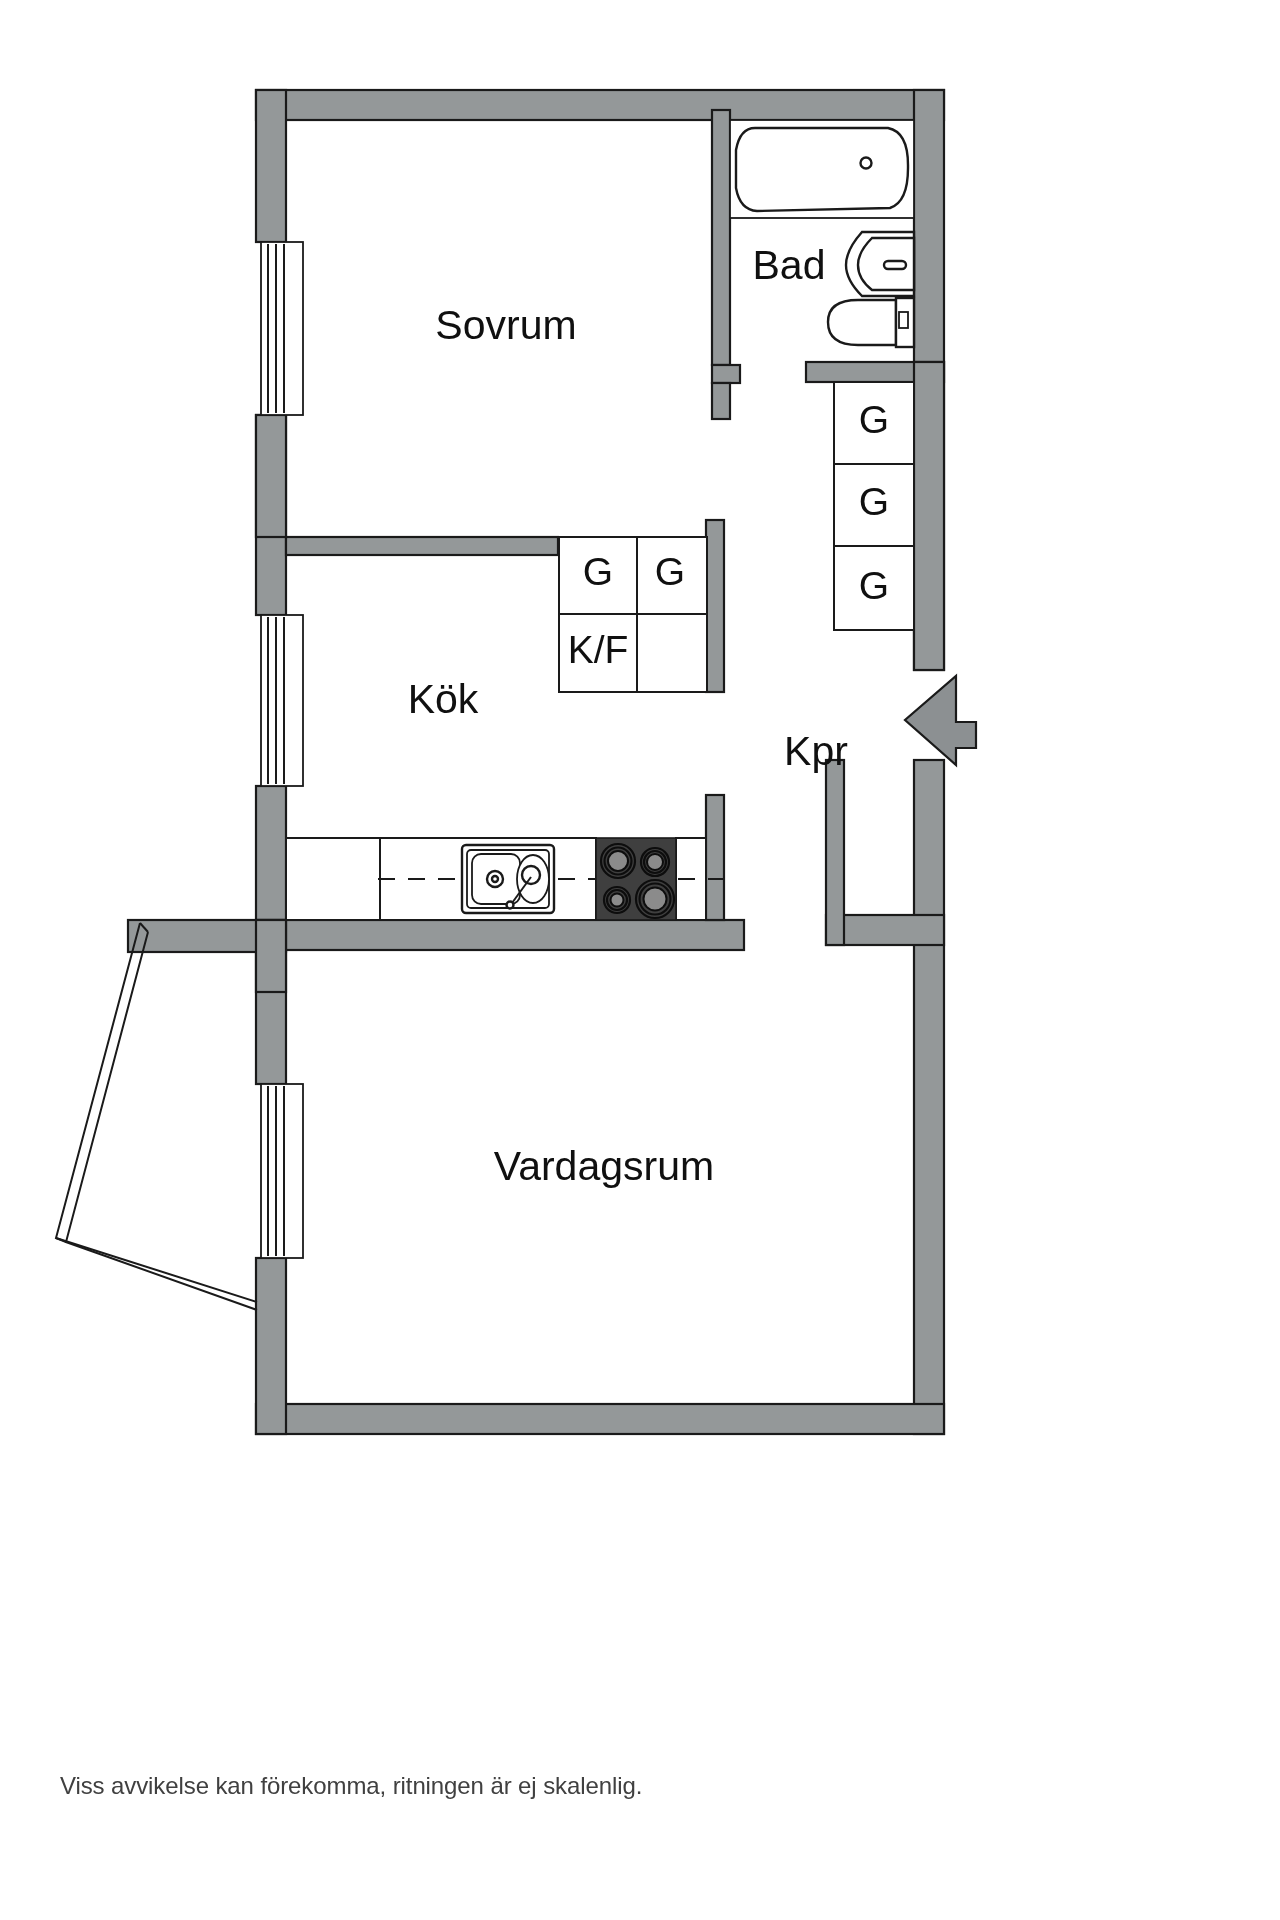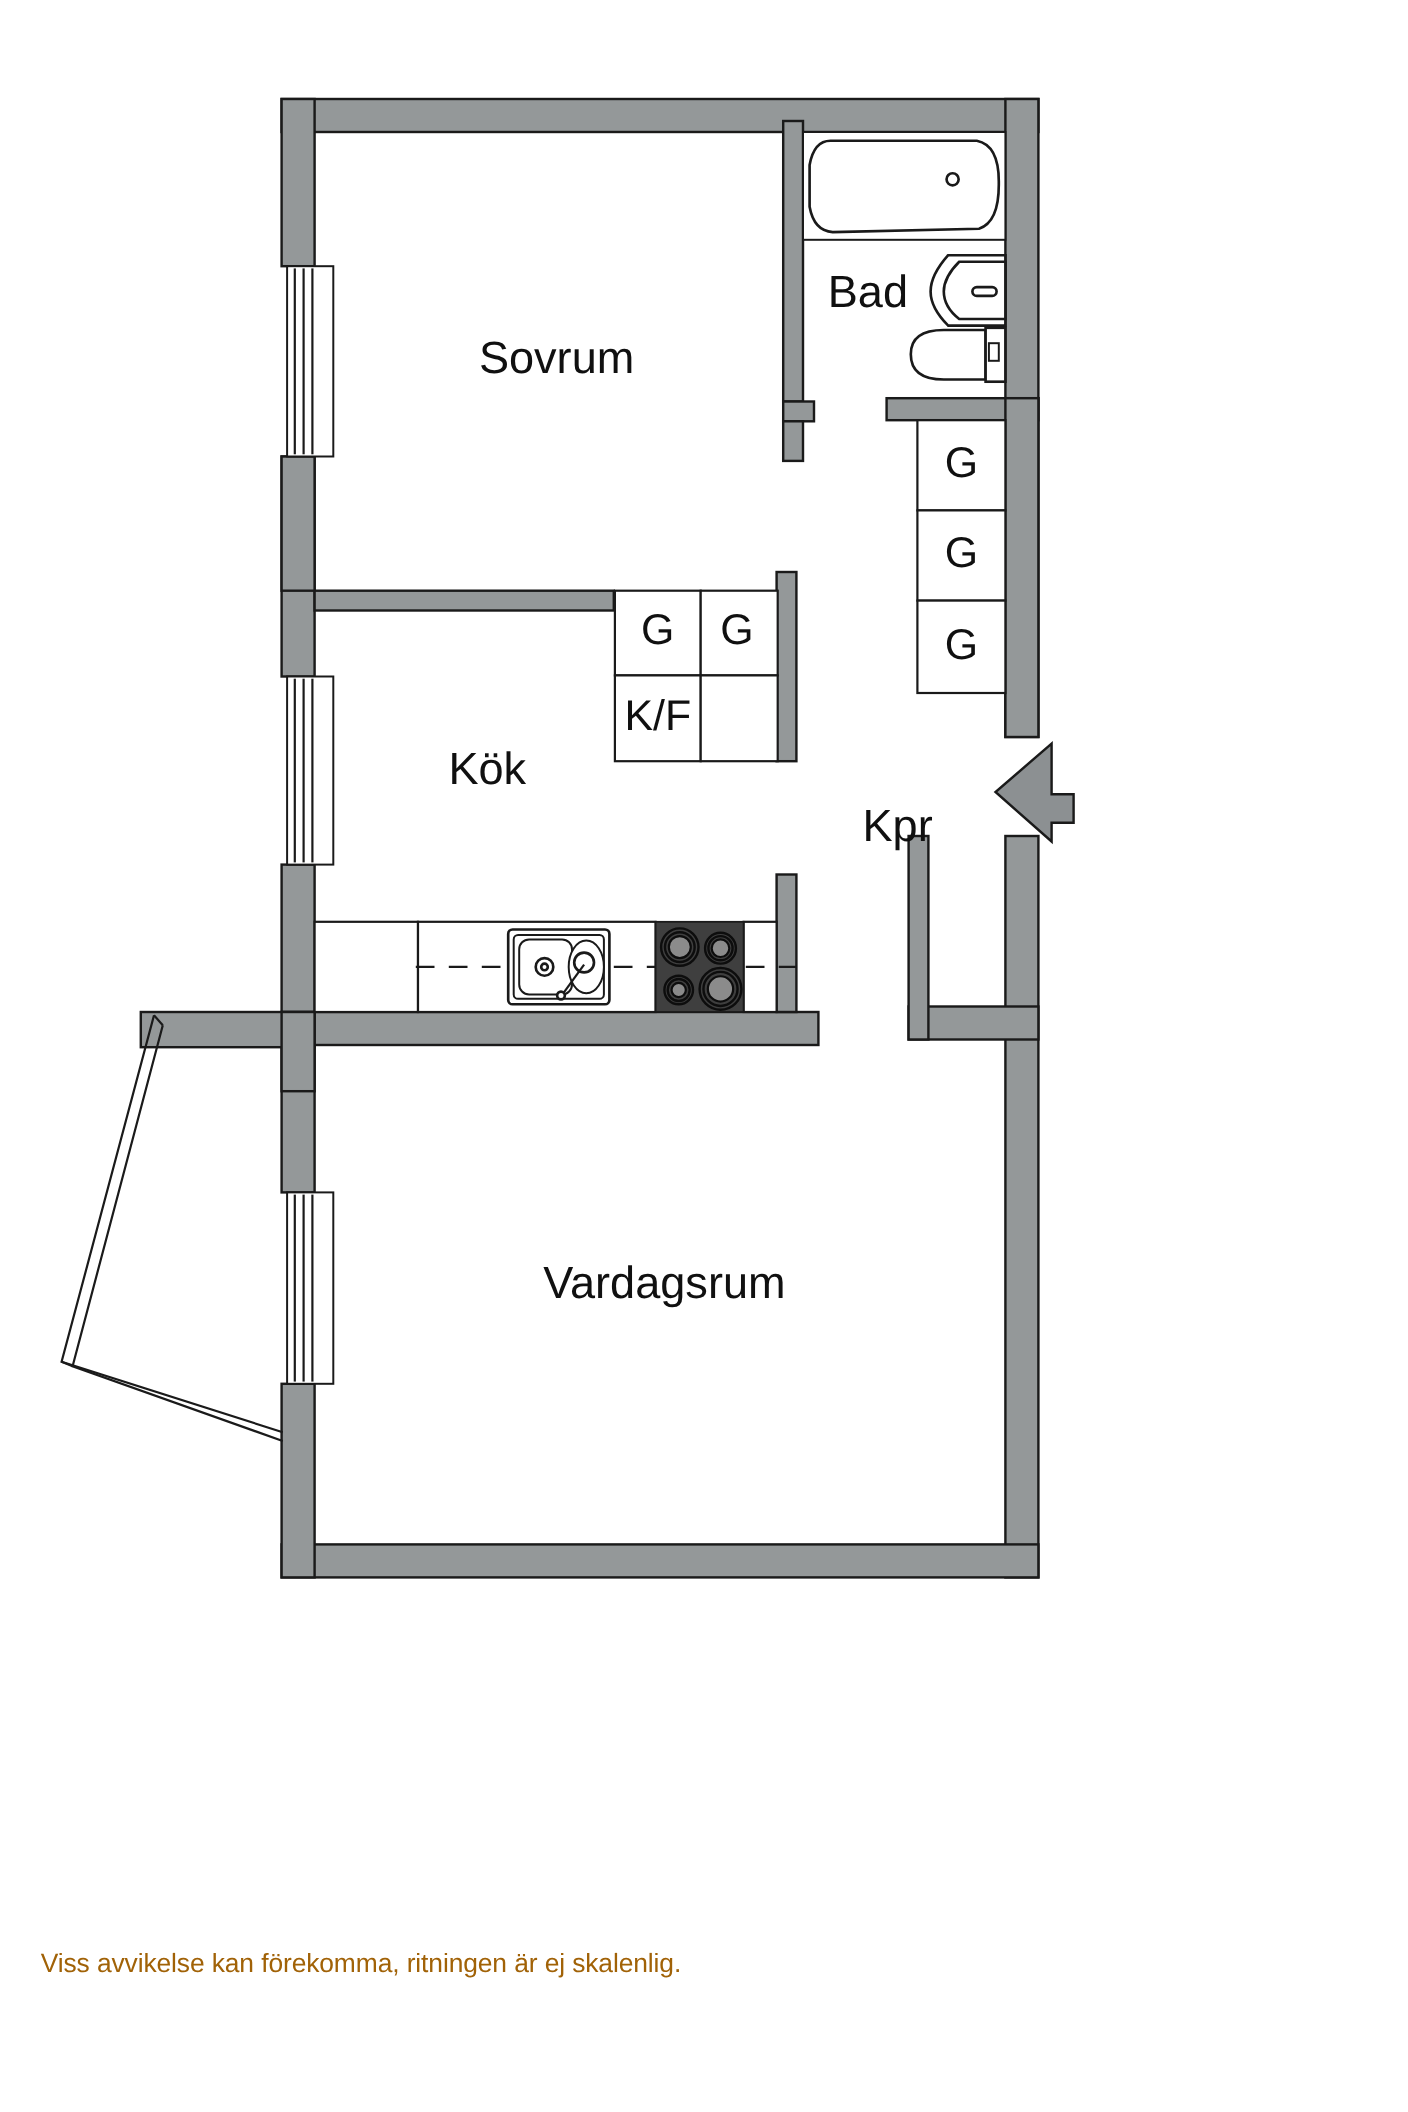--- a/index.html
+++ b/index.html
@@ -93,25 +93,25 @@
   }
   .cab-label {
     font-family: "Liberation Sans", sans-serif;
     font-size: 39px;
     fill: #101010;
     text-anchor: middle;
     dominant-baseline: middle;
   }
   .caption {
     position: absolute;
-    left: 37px;
+    left: 60px;
     top: 1772px;
     font-family: "Liberation Sans", sans-serif;
     font-size: 24px;
-    color: #a16207;
+    color: #404040;
     letter-spacing: -0.1px;
     white-space: nowrap;
   }
 </style>
 </head>
 <body>
 
 <div id="plan-root">
 
 <svg class="floorplan" viewBox="0 0 1280 1920" xmlns="http://www.w3.org/2000/svg">

